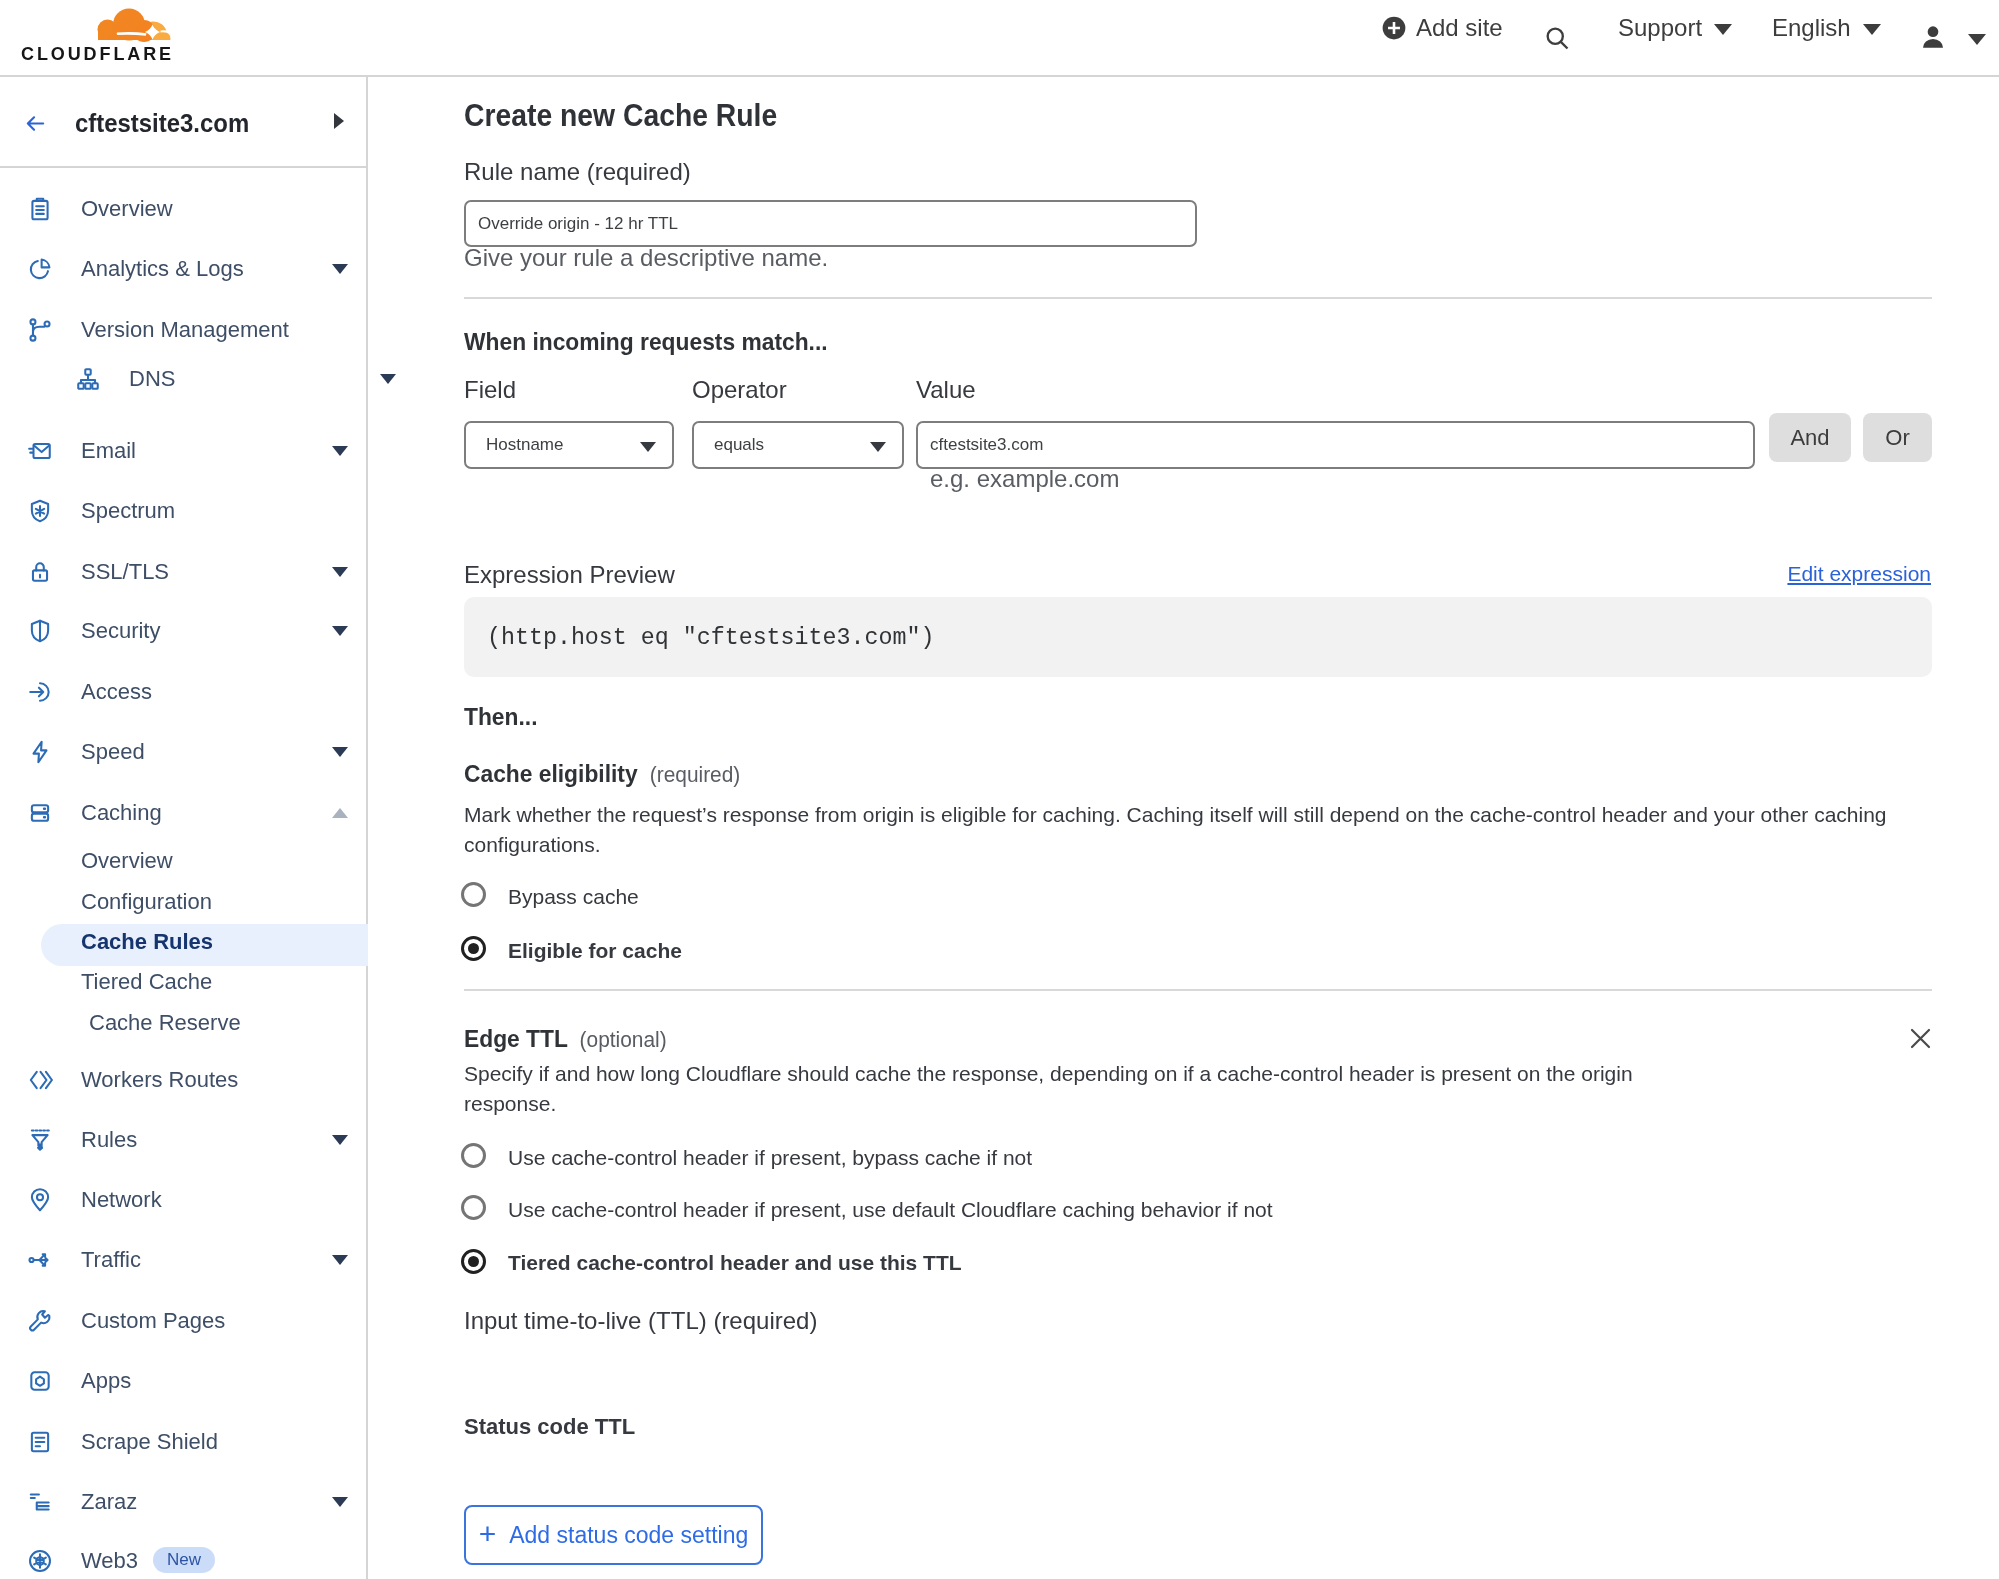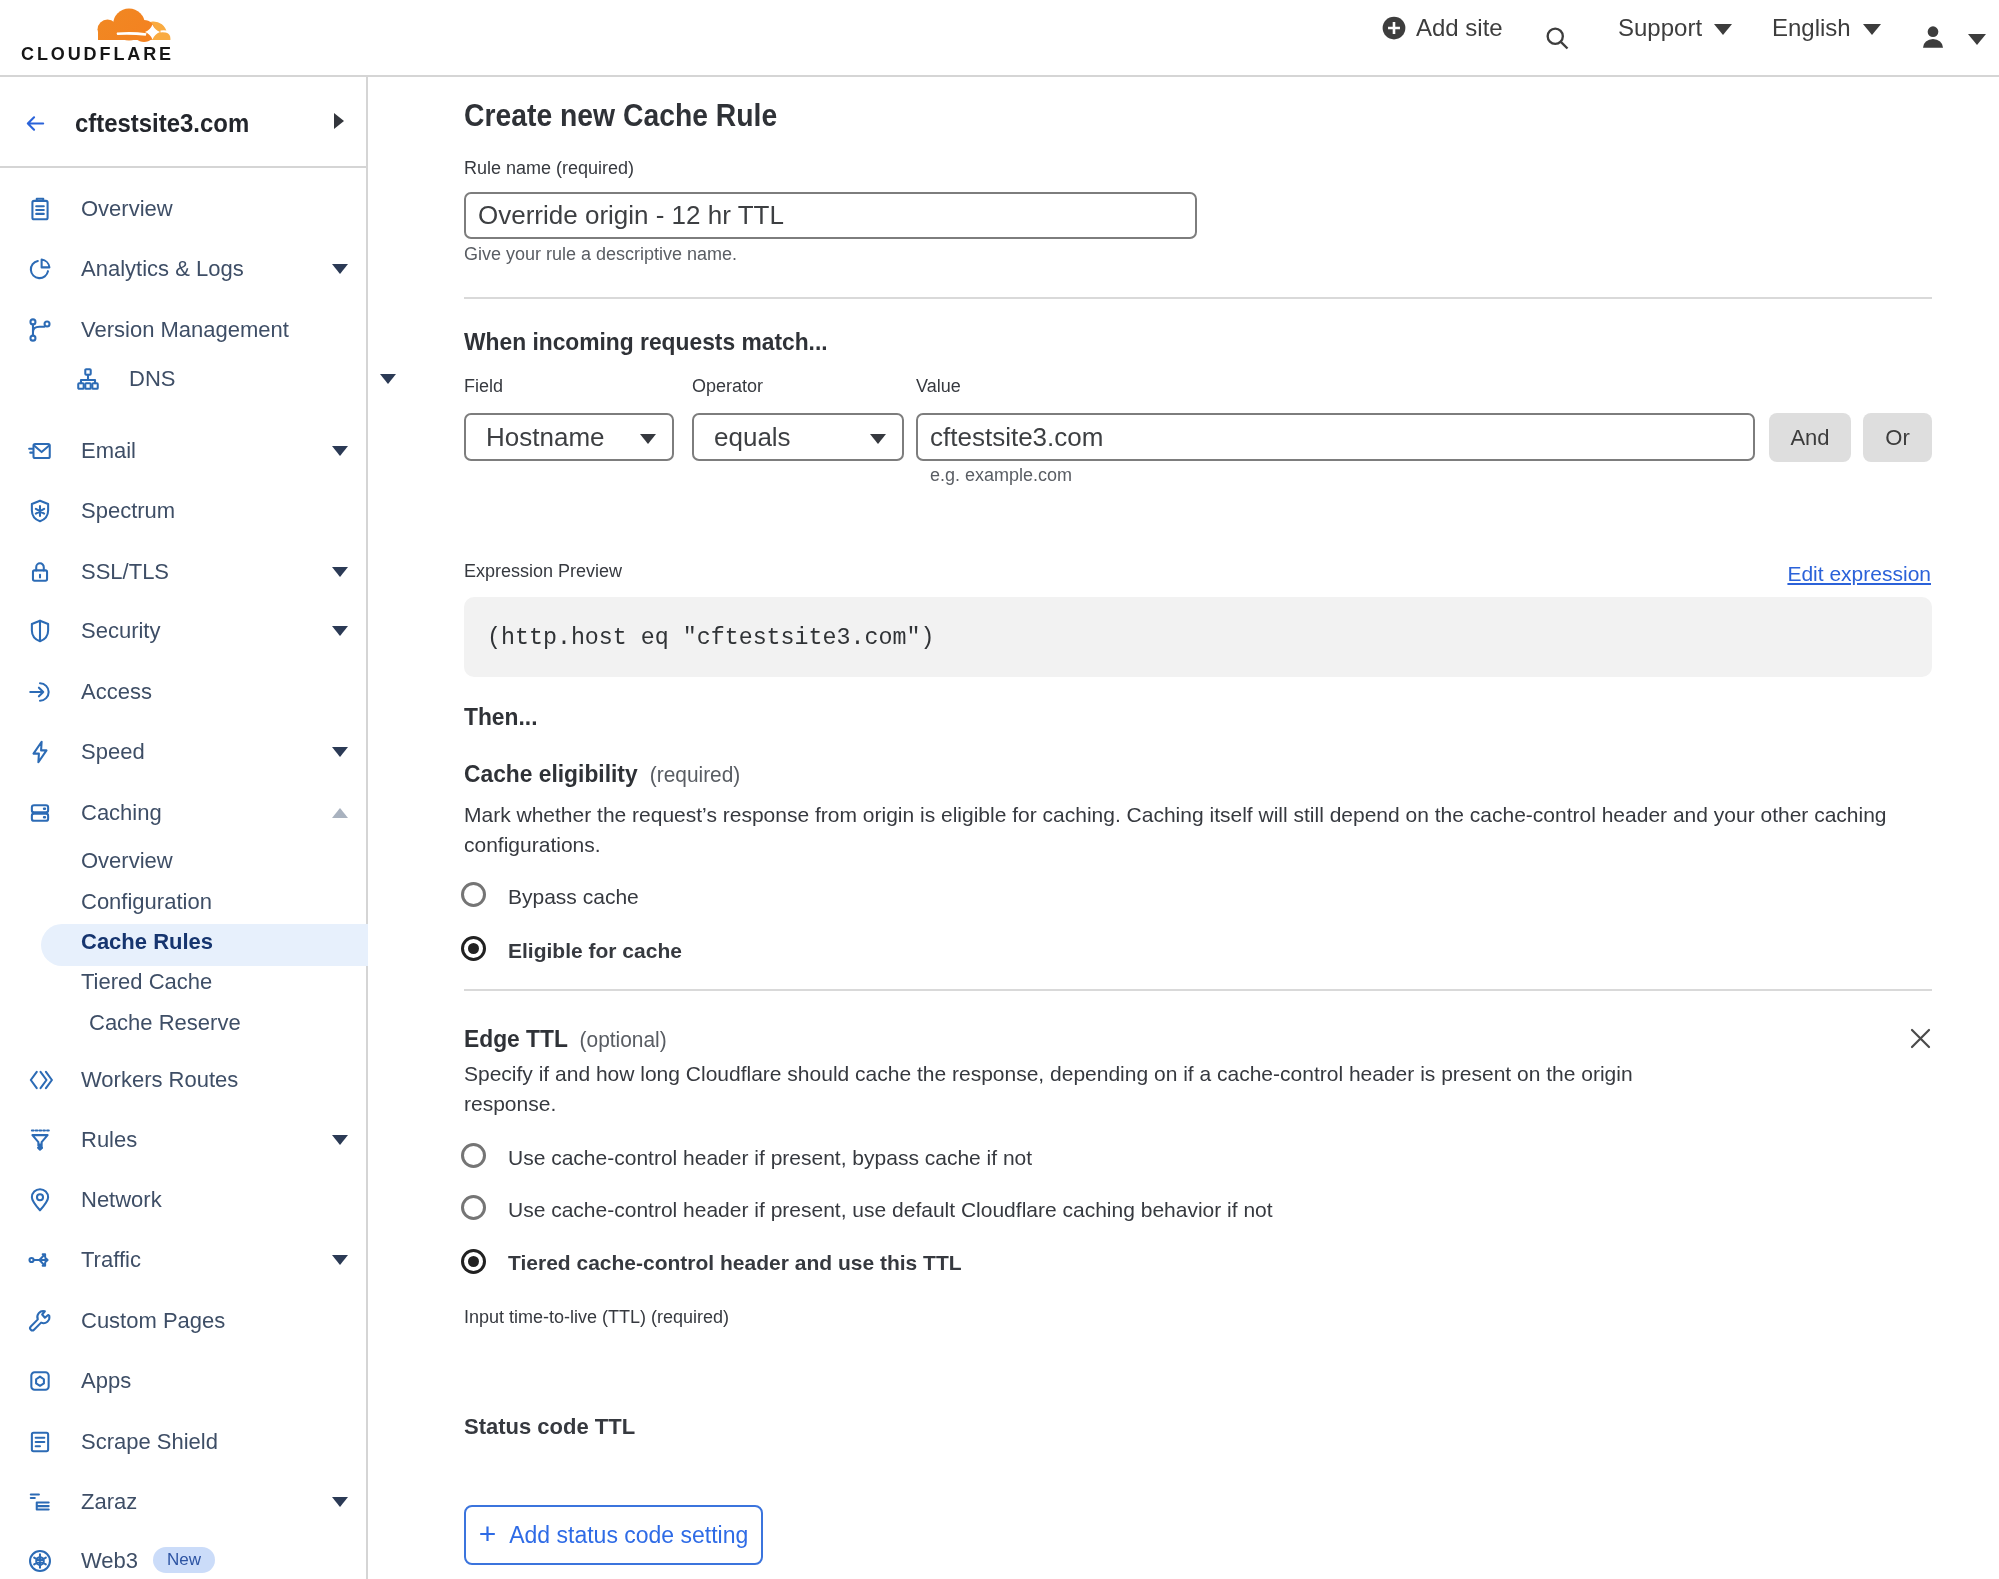--- a/index.html
+++ b/index.html
@@ -24,25 +24,25 @@
     border-right:8px solid transparent; border-top:10px solid #2b3a55; }
   .nav .crup { position:absolute; left:332px; width:0; height:0; border-left:8px solid transparent;
     border-right:8px solid transparent; border-bottom:10px solid #a9b2bf; }
   .sub { position:absolute; left:81px; font-size:22px; color:#3e4e66; white-space:nowrap; }
   #pill { position:absolute; left:41px; top:847px; width:327px; height:42px; background:#e7f0fc;
     border-radius:21px 0 0 21px; }
   
   #main { position:absolute; left:370px; top:79px; width:1629px; height:1500px; background:#fff; }
   .h1 { position:absolute; left:94px; font-size:32px; font-weight:700; color:#2f3237; transform:scaleX(0.885); transform-origin:left; }
   .h2 { position:absolute; left:94px; font-size:24px; font-weight:700; color:#2f3237; transform:scaleX(0.95); transform-origin:left; }
-  .lbl { position:absolute; font-size:18px; color:#36393f; }
+  .lbl { position:absolute; font-size:24px; color:#36393f; }
   .gray { color:#595d63; }
   .hr { position:absolute; left:94px; width:1468px; height:2px; background:#d9d9d9; }
   .inp { position:absolute; border:2px solid #7d7d7d; border-radius:7px; background:#fff;
-    font-size:26px; color:#3d3f42; display:flex; align-items:center; padding-left:20px; }
+    font-size:17px; color:#3d3f42; display:flex; align-items:center; padding-left:20px;margin-top:8px; }
   .scaret { width:0; height:0; border-left:8px solid transparent; border-right:8px solid transparent;
     border-top:10px solid #36393f; position:absolute; right:16px; top:17px; }
   .btngray { position:absolute; background:#dedede; border-radius:8px; font-size:22px; color:#3c3c3c;
     display:flex; align-items:center; justify-content:center; }
   .radio { position:absolute; width:25px; height:25px; border-radius:50%; border:3px solid #757575; background:#fff; }
   .radio.sel { border:3px solid #212121; }
   .radio.sel::after { content:""; position:absolute; left:4px; top:4px; width:11px; height:11px;
     border-radius:50%; background:#212121; }
   .rlbl { position:absolute; font-size:21px; color:#36393f; }
   .para { font-size:21px !important; }

